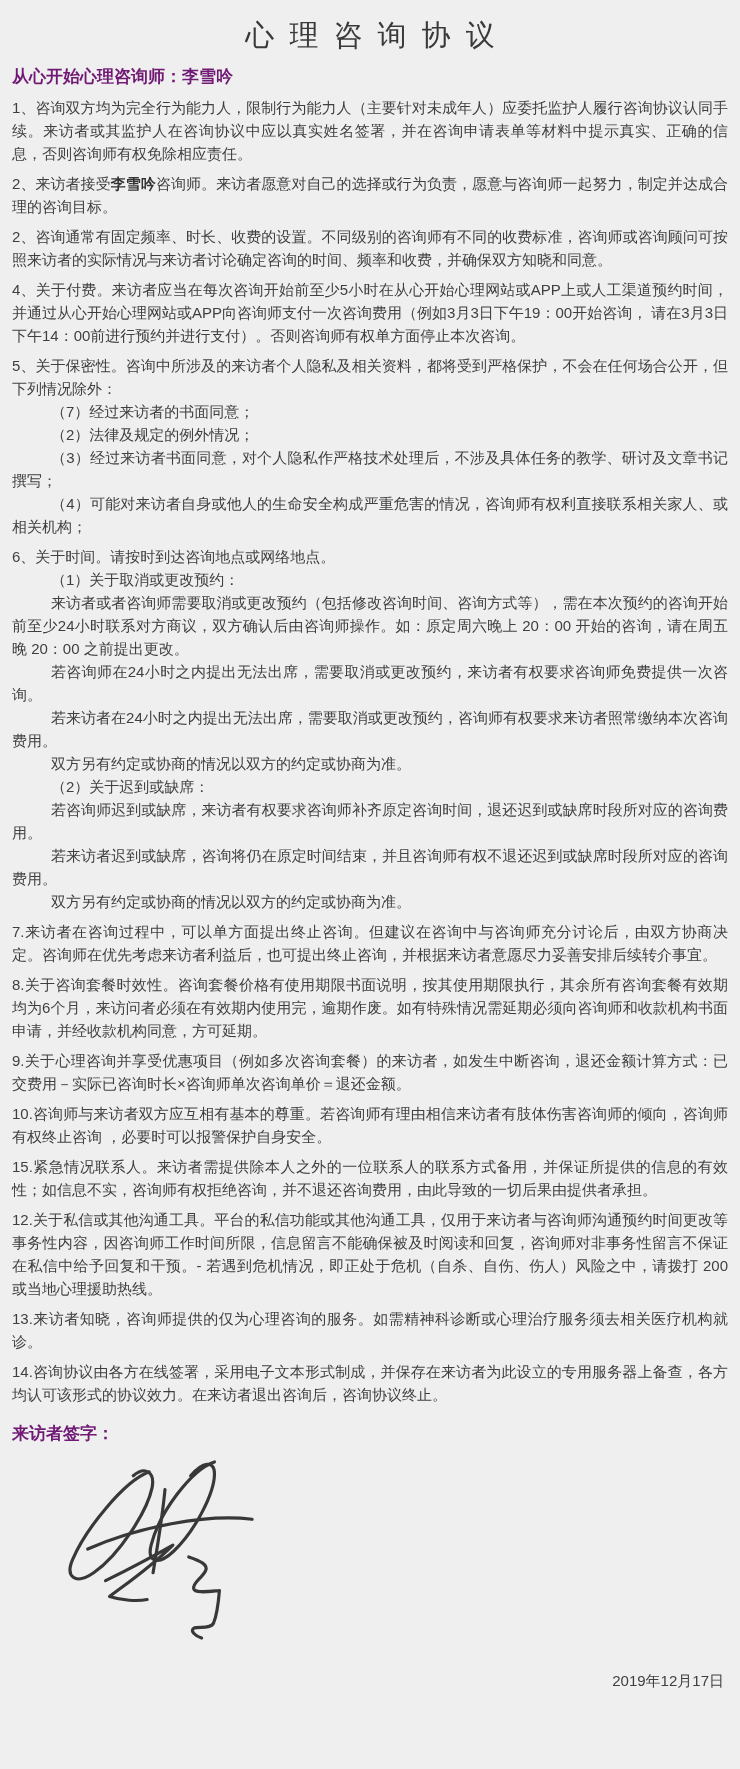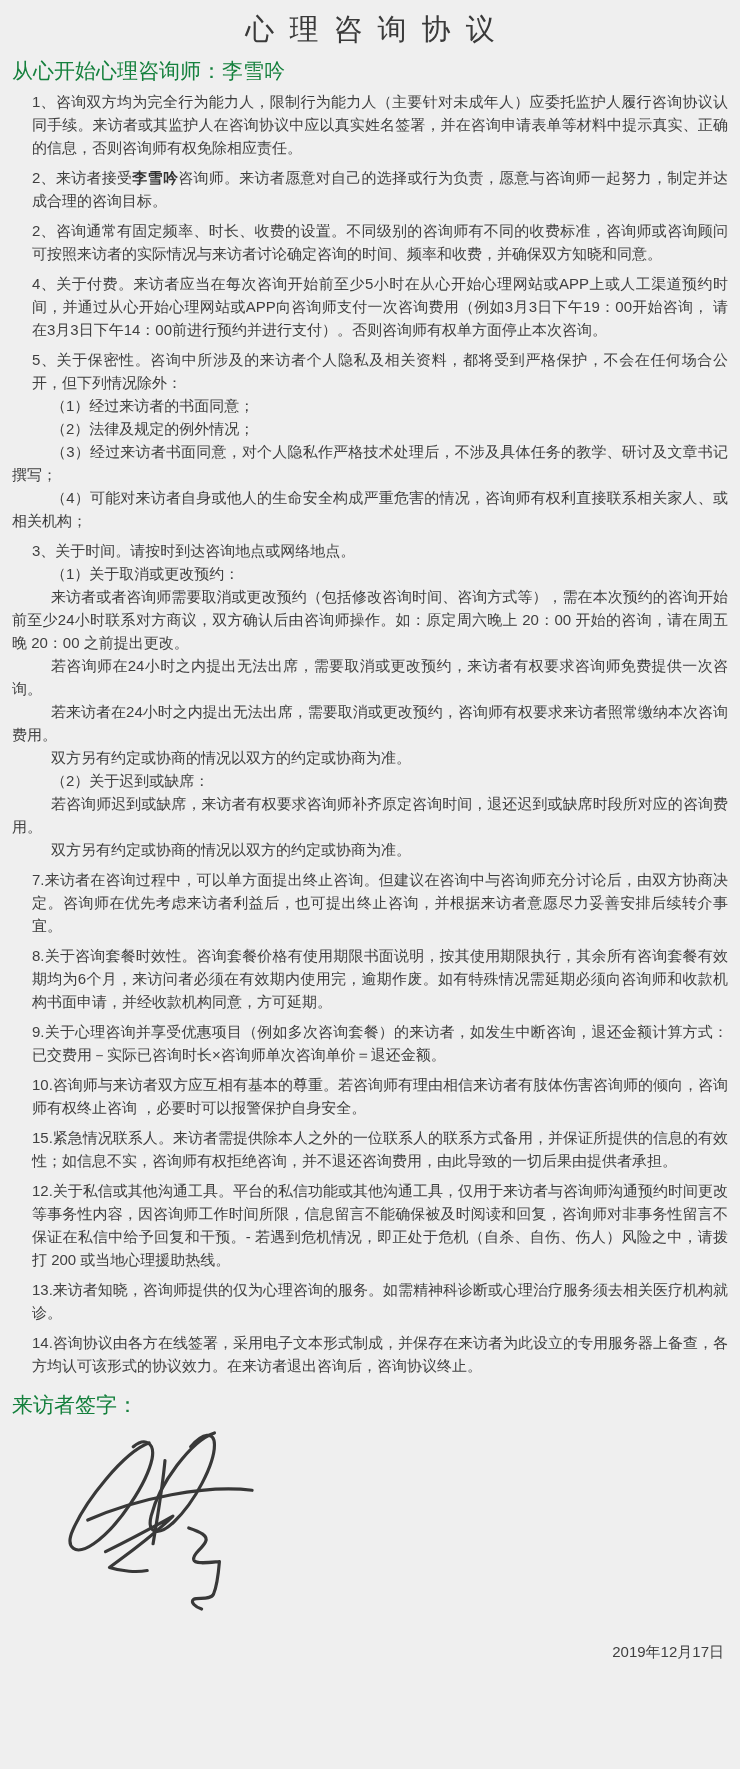--- a/index.html
+++ b/index.html
@@ -4,42 +4,42 @@
 <style>
   html,body{margin:0;padding:0;}
   body{
     width:740px;height:1769px;
     background:#efefef;
     font-family:"Liberation Sans","DejaVu Sans",sans-serif;
     color:#3d3d3d;
     overflow:hidden;
     box-sizing:border-box;
   }
-  .page{width:740px;height:1769px;box-sizing:border-box;padding:8px 12px 0 12px;}
+  .page{width:740px;height:1769px;box-sizing:border-box;padding:14px 12px 0 12px;}
   .title{
     margin:0;padding-top:2px;
     font-size:29px;line-height:38px;
     font-weight:500;color:#3a3a3a;
     text-align:center;letter-spacing:0.52em;text-indent:0.52em;
   }
   .head{
     margin:11px 0 0 0;
-    font-size:21px;line-height:24px;
-    font-weight:normal;color:#15803d;
+    font-size:17px;line-height:24px;
+    font-weight:bold;color:#701a75;
   }
   .head2{margin-top:13px;}
   .vname{margin-left:7px;}
   #clauses{margin-top:0;}
   .para{
     margin:0;
     font-size:15px;line-height:23px;
     color:#3f3f3f;text-align:justify;
   }
   .para b{color:#333;}
-  .gap{margin-top:7px;margin-left:20px;}
+  .gap{margin-top:7px;}
   .ind{text-indent:2.6em;}
   .sig-label{margin-top:16px;}
   .sig-wrap{margin:4px 0 0 44px;width:212px;height:198px;}
   .sig-wrap svg{display:block;}
   .date{
     margin-top:22px;padding-right:4px;
     font-size:15px;line-height:21px;
     text-align:right;color:#3f3f3f;
   }
 </style>
@@ -52,32 +52,33 @@
 
   <div class="head"><span>从心开始心理咨询师：</span><span>李雪吟</span></div>
 
 
   <div id="clauses">
       <p class="para gap"><span>1、咨询双方均为完全行为能力人，限制行为能力人（主要针对未成年人）应委托监护人履行咨询协议认同手续。来访者或其监护人在咨询协议中应以真实姓名签署，并在咨询申请表单等材料中提示真实、正确的信息，否则咨询师有权免除相应责任。</span></p>
       <p class="para gap"><span>2、来访者接受</span><b>李雪吟</b><span>咨询师。来访者愿意对自己的选择或行为负责，愿意与咨询师一起努力，制定并达成合理的咨询目标。</span></p>
       <p class="para gap"><span>2、咨询通常有固定频率、时长、收费的设置。不同级别的咨询师有不同的收费标准，咨询师或咨询顾问可按照来访者的实际情况与来访者讨论确定咨询的时间、频率和收费，并确保双方知晓和同意。</span></p>
       <p class="para gap"><span>4、关于付费。来访者应当在每次咨询开始前至少5小时在从心开始心理网站或APP上或人工渠道预约时间，并通过从心开始心理网站或APP向咨询师支付一次咨询费用（例如3月3日下午19：00开始咨询， 请在3月3日下午14：00前进行预约并进行支付）。否则咨询师有权单方面停止本次咨询。</span></p>
       <p class="para gap"><span>5、关于保密性。咨询中所涉及的来访者个人隐私及相关资料，都将受到严格保护，不会在任何场合公开，但下列情况除外：</span></p>
-      <p class="para ind"><span>（1）经过来访者的书面同意；</span></p>
+      <p class="para ind"><span>（7）经过来访者的书面同意；</span></p>
       <p class="para ind"><span>（2）法律及规定的例外情况；</span></p>
       <p class="para ind"><span>（3）经过来访者书面同意，对个人隐私作严格技术处理后，不涉及具体任务的教学、研讨及文章书记撰写；</span></p>
       <p class="para ind"><span>（4）可能对来访者自身或他人的生命安全构成严重危害的情况，咨询师有权利直接联系相关家人、或相关机构；</span></p>
-      <p class="para gap"><span>3、关于时间。请按时到达咨询地点或网络地点。</span></p>
+      <p class="para gap"><span>6、关于时间。请按时到达咨询地点或网络地点。</span></p>
       <p class="para ind"><span>（1）关于取消或更改预约：</span></p>
       <p class="para ind"><span>来访者或者咨询师需要取消或更改预约（包括修改咨询时间、咨询方式等），需在本次预约的咨询开始前至少24小时联系对方商议，双方确认后由咨询师操作。如：原定周六晚上 20：00 开始的咨询，请在周五晚 20：00 之前提出更改。</span></p>
       <p class="para ind"><span>若咨询师在24小时之内提出无法出席，需要取消或更改预约，来访者有权要求咨询师免费提供一次咨询。</span></p>
       <p class="para ind"><span>若来访者在24小时之内提出无法出席，需要取消或更改预约，咨询师有权要求来访者照常缴纳本次咨询费用。</span></p>
       <p class="para ind"><span>双方另有约定或协商的情况以双方的约定或协商为准。</span></p>
       <p class="para ind"><span>（2）关于迟到或缺席：</span></p>
       <p class="para ind"><span>若咨询师迟到或缺席，来访者有权要求咨询师补齐原定咨询时间，退还迟到或缺席时段所对应的咨询费用。</span></p>
+      <p class="para ind"><span>若来访者迟到或缺席，咨询将仍在原定时间结束，并且咨询师有权不退还迟到或缺席时段所对应的咨询费用。</span></p>
       <p class="para ind"><span>双方另有约定或协商的情况以双方的约定或协商为准。</span></p>
       <p class="para gap"><span>7.来访者在咨询过程中，可以单方面提出终止咨询。但建议在咨询中与咨询师充分讨论后，由双方协商决定。咨询师在优先考虑来访者利益后，也可提出终止咨询，并根据来访者意愿尽力妥善安排后续转介事宜。</span></p>
       <p class="para gap"><span>8.关于咨询套餐时效性。咨询套餐价格有使用期限书面说明，按其使用期限执行，其余所有咨询套餐有效期均为6个月，来访问者必须在有效期内使用完，逾期作废。如有特殊情况需延期必须向咨询师和收款机构书面申请，并经收款机构同意，方可延期。</span></p>
       <p class="para gap"><span>9.关于心理咨询并享受优惠项目（例如多次咨询套餐）的来访者，如发生中断咨询，退还金额计算方式：已交费用－实际已咨询时长×咨询师单次咨询单价＝退还金额。</span></p>
       <p class="para gap"><span>10.咨询师与来访者双方应互相有基本的尊重。若咨询师有理由相信来访者有肢体伤害咨询师的倾向，咨询师有权终止咨询 ，必要时可以报警保护自身安全。</span></p>
       <p class="para gap"><span>15.紧急情况联系人。来访者需提供除本人之外的一位联系人的联系方式备用，并保证所提供的信息的有效性；如信息不实，咨询师有权拒绝咨询，并不退还咨询费用，由此导致的一切后果由提供者承担。</span></p>
       <p class="para gap"><span>12.关于私信或其他沟通工具。平台的私信功能或其他沟通工具，仅用于来访者与咨询师沟通预约时间更改等事务性内容，因咨询师工作时间所限，信息留言不能确保被及时阅读和回复，咨询师对非事务性留言不保证在私信中给予回复和干预。- 若遇到危机情况，即正处于危机（自杀、自伤、伤人）风险之中，请拨打 200 或当地心理援助热线。</span></p>
       <p class="para gap"><span>13.来访者知晓，咨询师提供的仅为心理咨询的服务。如需精神科诊断或心理治疗服务须去相关医疗机构就诊。</span></p>
       <p class="para gap"><span>14.咨询协议由各方在线签署，采用电子文本形式制成，并保存在来访者为此设立的专用服务器上备查，各方均认可该形式的协议效力。在来访者退出咨询后，咨询协议终止。</span></p>
     </div>

